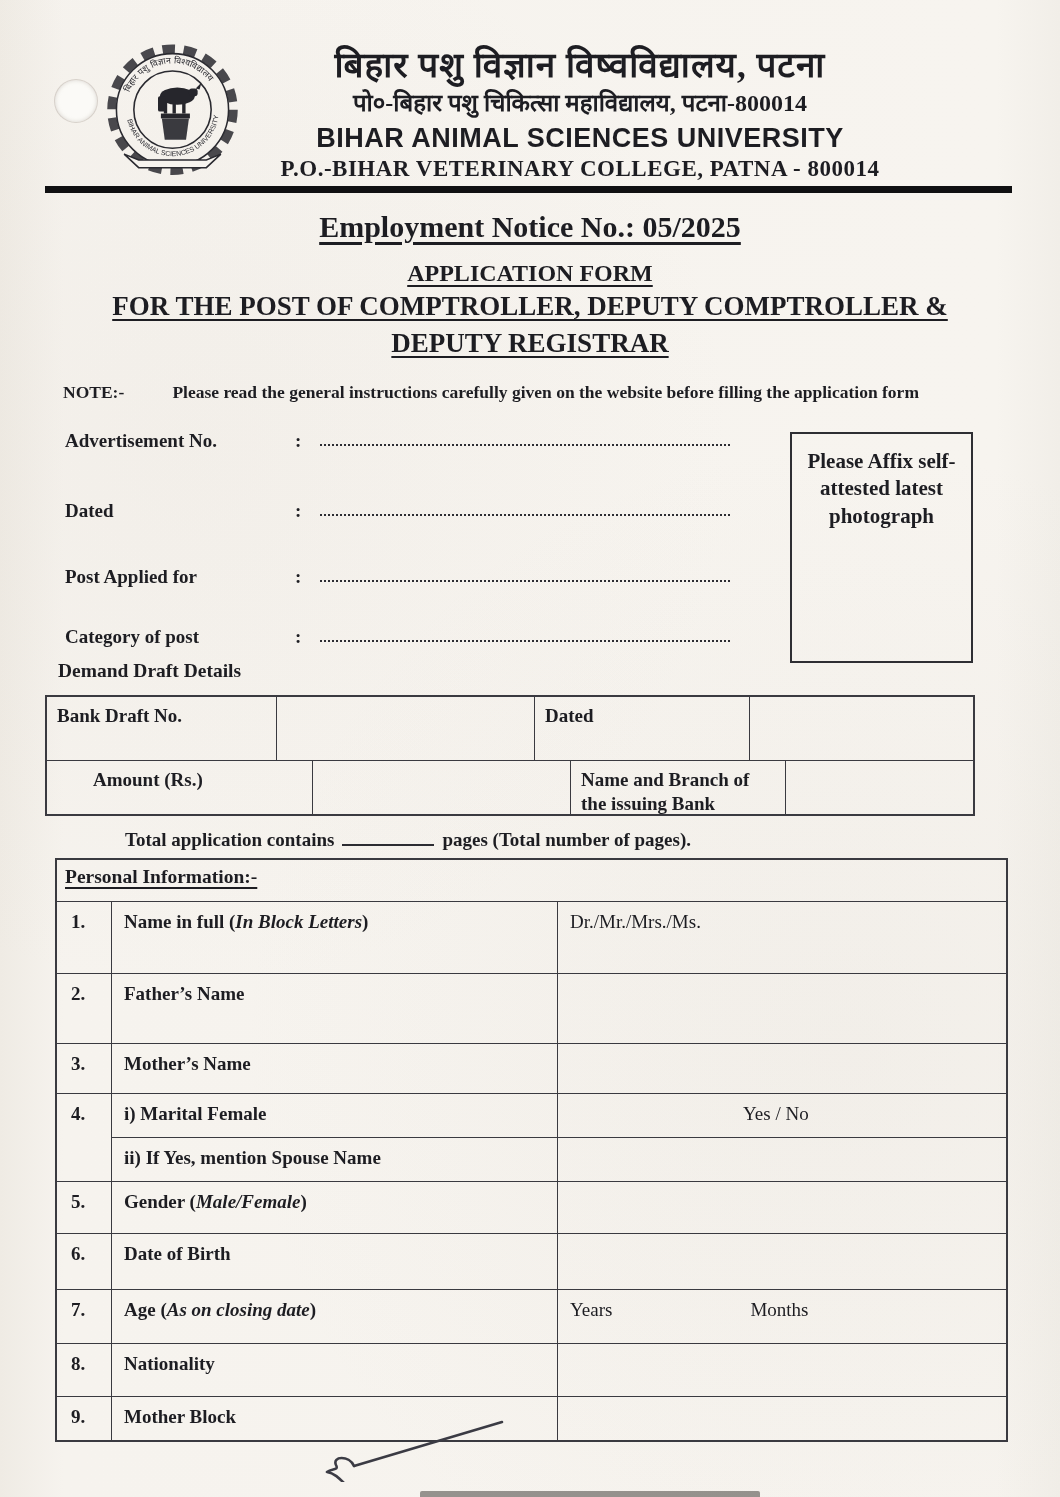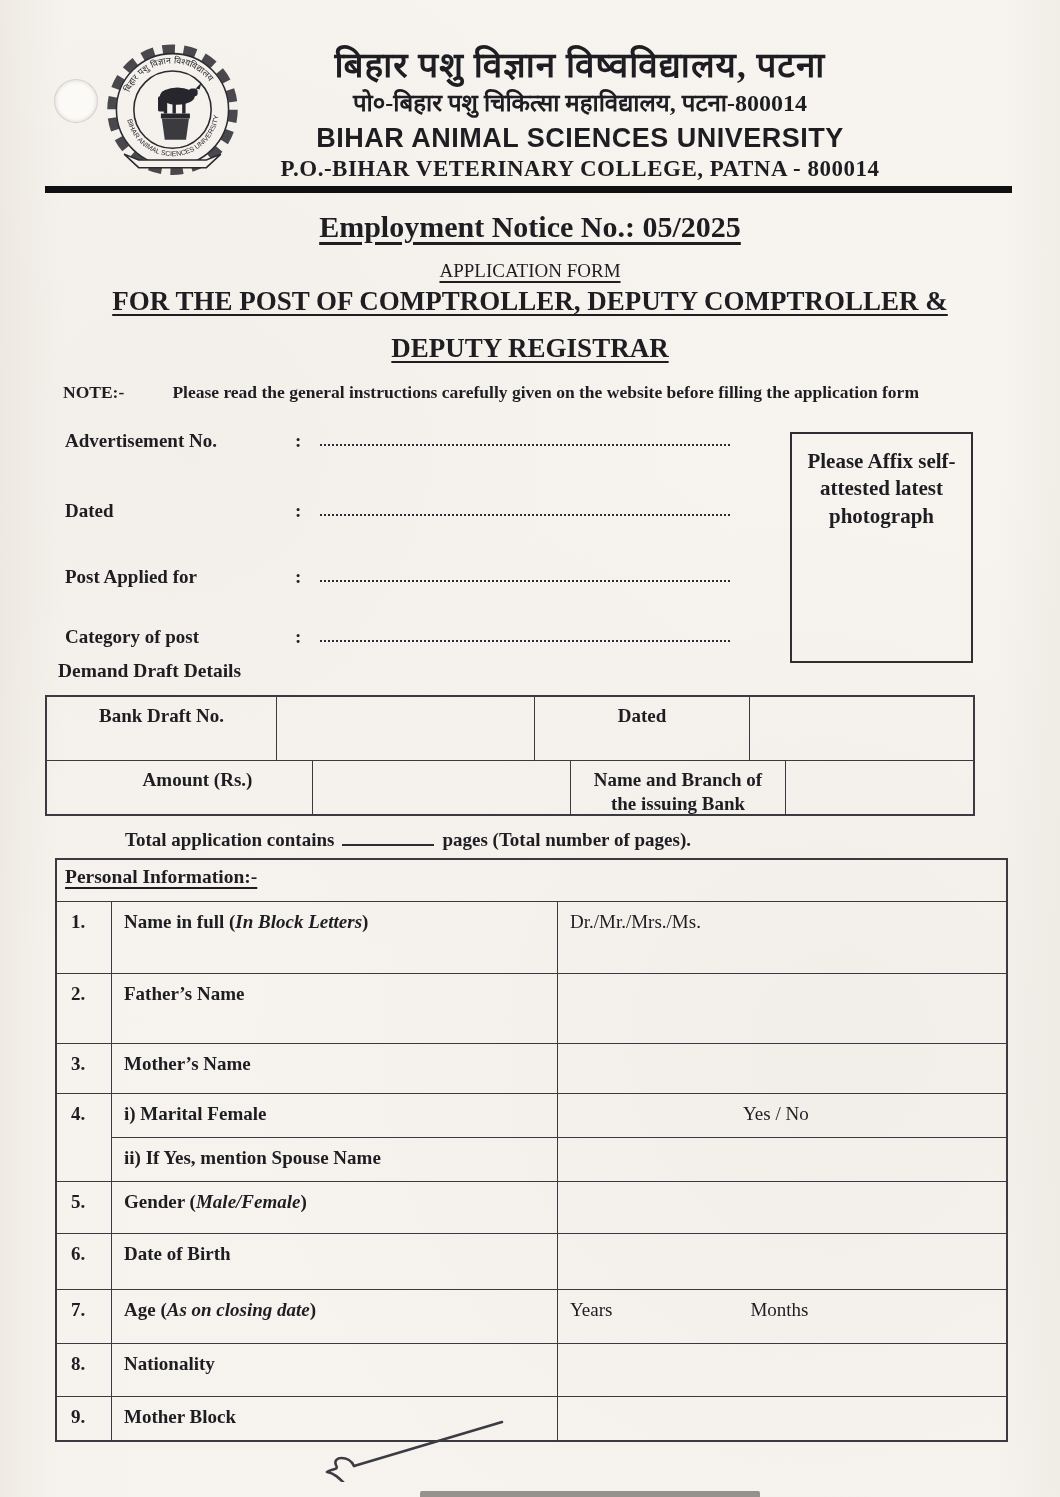--- a/index.html
+++ b/index.html
@@ -23,39 +23,39 @@
   .logo{position:absolute;left:100px;top:40px;width:145px;height:150px;}
   .hdr-text{position:absolute;left:250px;top:46px;width:660px;text-align:center;line-height:1.12;}
   .hdr-hi1{font-size:35px;font-weight:bold;letter-spacing:1px;}
   .hdr-hi2{font-size:24px;font-weight:bold;margin-top:5px;}
   .hdr-en1{font-family:"Liberation Sans",sans-serif;font-size:27px;font-weight:bold;letter-spacing:.5px;margin-top:6px;}
   .hdr-en2{font-size:23px;font-weight:bold;letter-spacing:.5px;margin-top:3px;}
   .thick-rule{position:absolute;left:45px;right:48px;top:186px;height:7px;background:#101012;}
   
   .titles{position:absolute;left:0;top:210px;width:1060px;text-align:center;}
   .t-notice{font-size:30px;font-weight:bold;text-decoration:underline;text-decoration-thickness:2.5px;text-underline-offset:5px;}
-  .t-app{font-size:19px;font-weight:normal;margin-top:16px;text-decoration:underline;text-decoration-thickness:2px;text-underline-offset:4px;}
+  .t-app{font-size:24px;font-weight:bold;margin-top:16px;text-decoration:underline;text-decoration-thickness:2px;text-underline-offset:4px;}
   .t-post{font-size:27px;font-weight:bold;margin-top:4px;text-decoration:underline;text-decoration-thickness:2px;text-underline-offset:4px;}
   
   .note-row{position:absolute;left:63px;top:382px;width:945px;font-size:17.5px;font-weight:bold;}
   .note-label{display:inline-block;width:105px;}
   
   .field-row{position:absolute;left:65px;width:700px;height:30px;font-size:19px;font-weight:bold;}
   .field-colon{position:absolute;left:230px;top:0;}
   .field-dots{position:absolute;left:255px;right:35px;top:14px;border-bottom:2.6px dotted #2c2c32;}
   
   .photo-box{
     position:absolute;left:790px;top:432px;width:183px;height:231px;
     border:2px solid #2e2e33;background:transparent;
     font-size:21px;font-weight:bold;text-align:center;
     padding:14px 14px 16px 14px;box-sizing:border-box;line-height:1.3;
   }
   
   .dd-title{position:absolute;left:58px;top:660px;font-size:19.5px;font-weight:bold;}
-  .dd-table{position:absolute;left:45px;top:695px;width:930px;border:2px solid #3a3a40;box-sizing:border-box;text-align:center;}
+  .dd-table{position:absolute;left:45px;top:695px;width:930px;border:2px solid #3a3a40;box-sizing:border-box;}
   .dd-row{display:flex;}
   .dd-row1{height:63px;border-bottom:1.6px solid #3a3a40;}
   .dd-row2{height:53px;padding-left:36px;}
   .dd-cell{box-sizing:border-box;padding:7px 10px;font-size:19px;font-weight:bold;line-height:1.25;}
   .dd-c1{width:230px;border-right:1.6px solid #3a3a40;}
   .dd-c2{width:258px;border-right:1.6px solid #3a3a40;}
   .dd-c3{width:215px;border-right:1.6px solid #3a3a40;}
   .dd-c4{flex:1;}
   
   .pages-line{position:absolute;left:125px;top:826px;font-size:19px;font-weight:bold;}
@@ -126,21 +126,21 @@
     <div class="hdr-en1">BIHAR ANIMAL SCIENCES UNIVERSITY</div>
     <div class="hdr-en2">P.O.-BIHAR VETERINARY COLLEGE, PATNA - 800014</div>
   </div>
 
   <div class="thick-rule"></div>
 
   <div class="titles">
     <div class="t-notice">Employment Notice No.: 05/2025</div>
     <div class="t-app">APPLICATION FORM</div>
     <div class="t-post">FOR THE POST OF COMPTROLLER,  DEPUTY COMPTROLLER &amp;</div>
-    <div class="t-post" style="margin-top:16px;">DEPUTY REGISTRAR</div>
+    <div class="t-post" style="margin-top:6px;">DEPUTY REGISTRAR</div>
   </div>
 
   <div class="note-row">
     <span class="note-label">NOTE:-</span>
     <span>Please read the general instructions carefully given on the website before filling the application form</span>
   </div>
 
   <div class="field-row" style="top:430px;">
     <span>Advertisement No.</span>
     <span class="field-colon">:</span>

